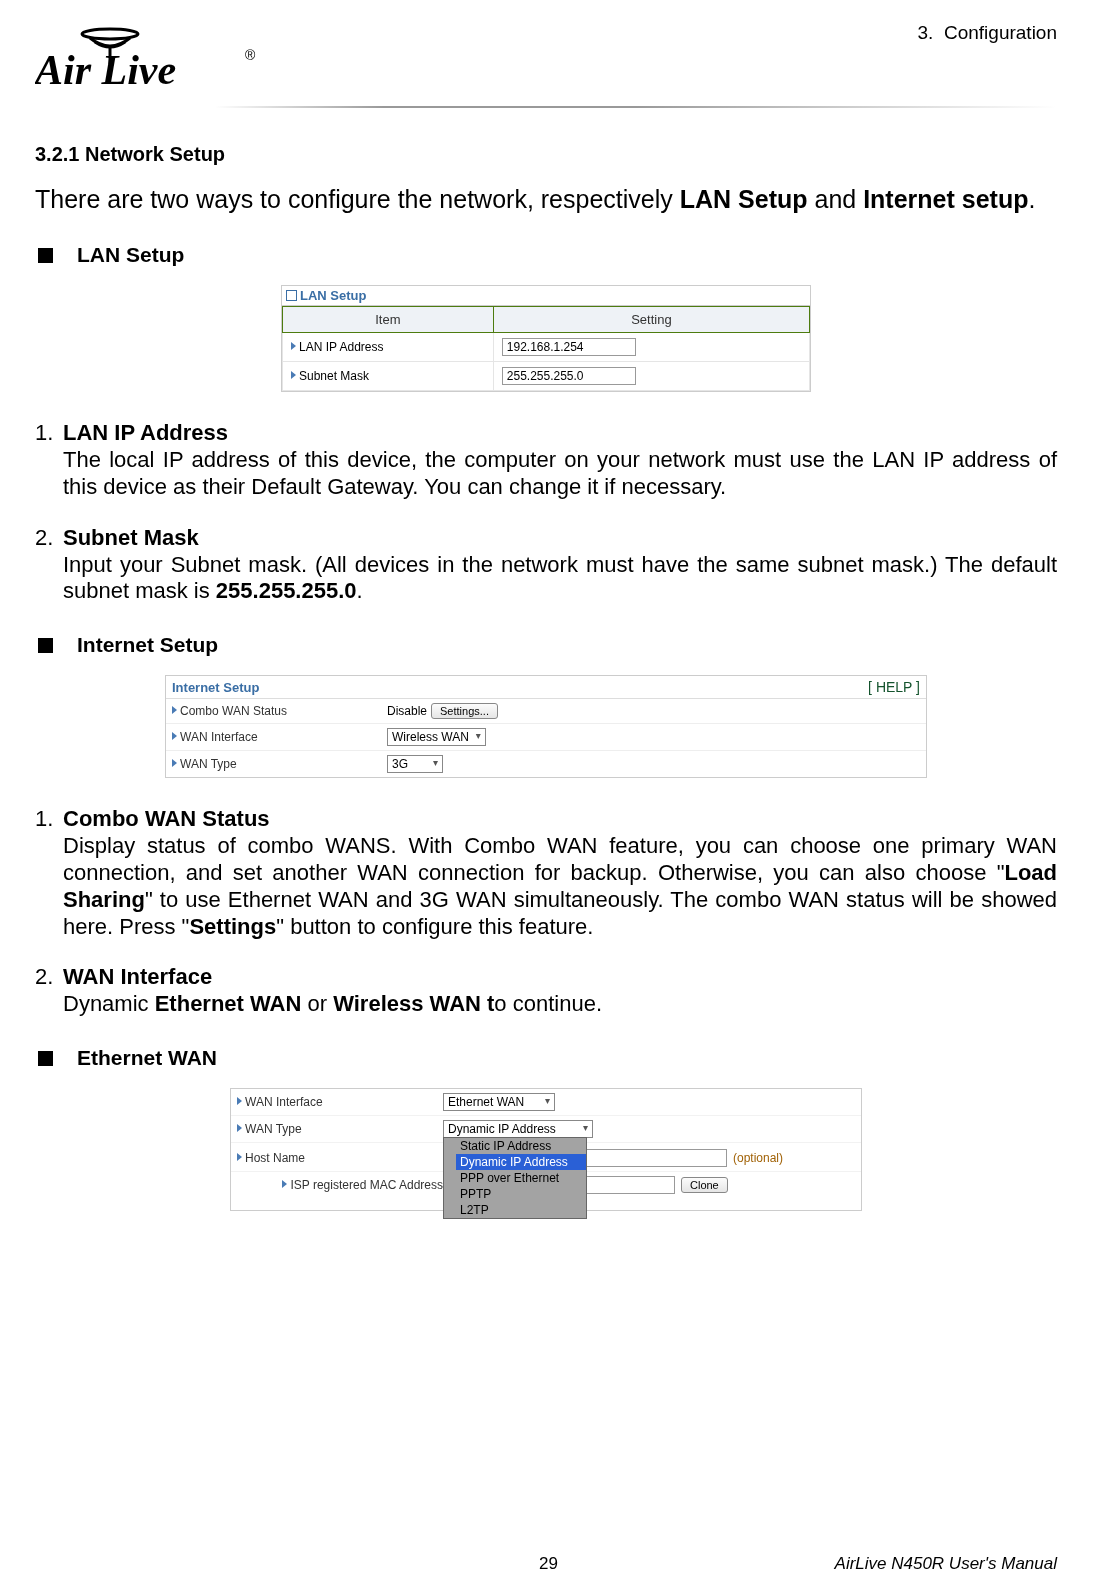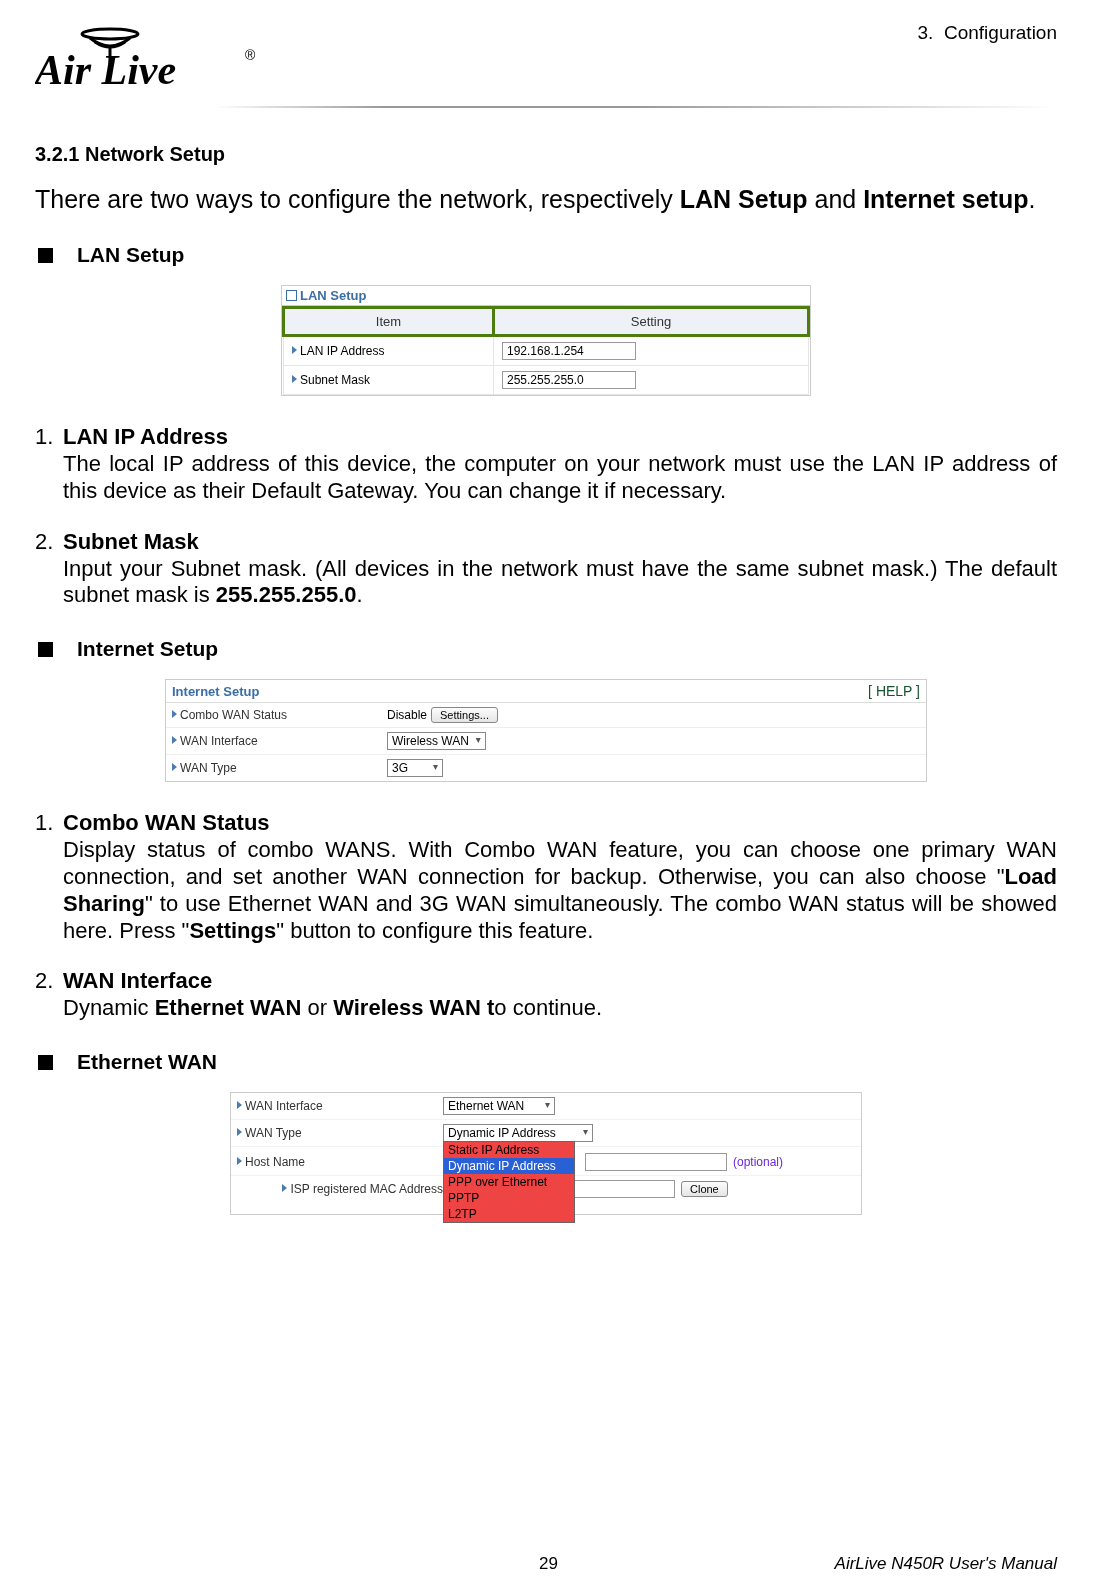--- a/index.html
+++ b/index.html
@@ -95,21 +95,21 @@
     margin-right: 3px;
     position: relative;
     top: 1px;
   }
   table.lan-tbl {
     width: 100%;
     border-collapse: collapse;
   }
   table.lan-tbl th {
     background: #eef2f6;
-    border: 3px solid #4d7c0f;
+    border: 1px solid #4d7c0f;
     font-weight: normal;
     color: #333;
     padding: 5px 8px;
     font-size: 13px;
     text-align: center;
   }
   table.lan-tbl td {
     border: 1px solid #e5e5e5;
     padding: 5px 8px;
     font-size: 12px;
@@ -257,25 +257,26 @@
     content: "▾";
     position: absolute;
     right: 4px;
     top: 1px;
     font-size: 10px;
     color: #555;
   }
   .dropdown-open {
     position: absolute;
     border: 1px solid #666;
-    background: #ef4444;
+    background: #a3a3a3;
     font-size: 12px;
     width: 130px;
     z-index: 5;
     margin-top: -1px;
+    padding-left: 12px;
   }
   .dropdown-open div {
     padding: 0 4px;
     line-height: 16px;
     white-space: nowrap;
   }
   .dropdown-open div.selected {
     background: #2a60d6;
     color: #fff;
   }
@@ -288,21 +289,21 @@
   }
   .txt-input {
     border: 1px solid #999;
     background: #fff;
     width: 140px;
     height: 16px;
     display: inline-block;
   }
   .opt-note {
     font-size: 12px;
-    color: #6d28d9;
+    color: #a16207;
   }
 
   
   .footer {
     position: absolute;
     bottom: 22px;
     left: 0;
     width: 100%;
     display: flex;
     justify-content: center;

